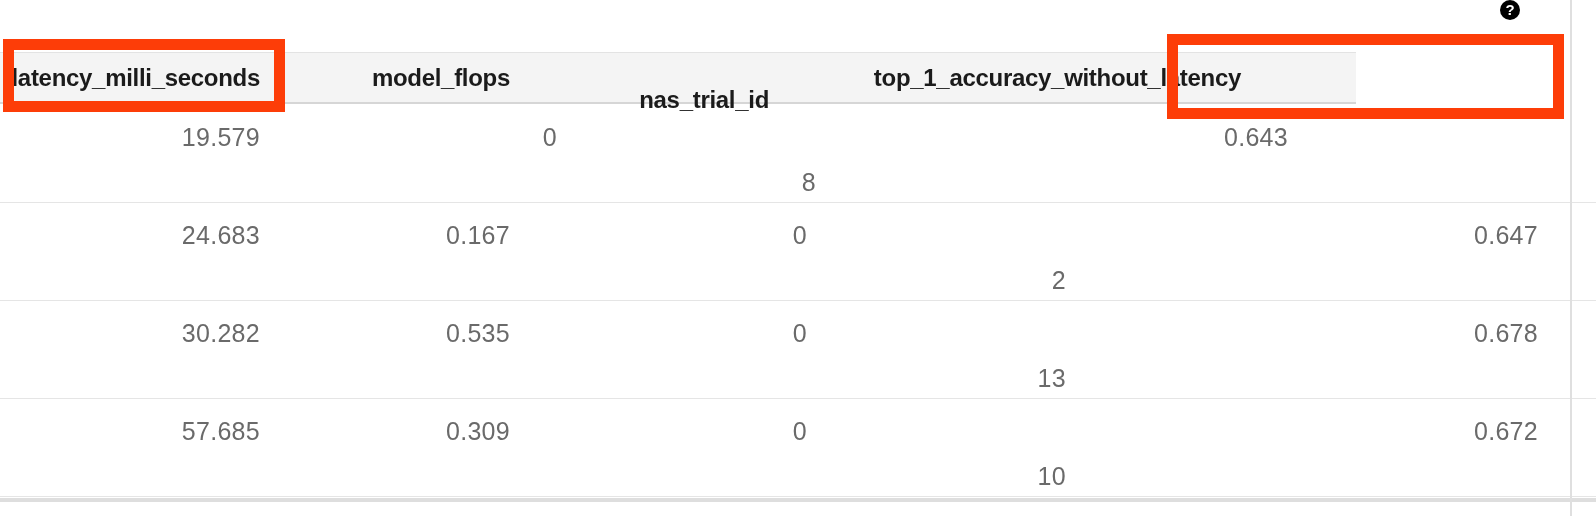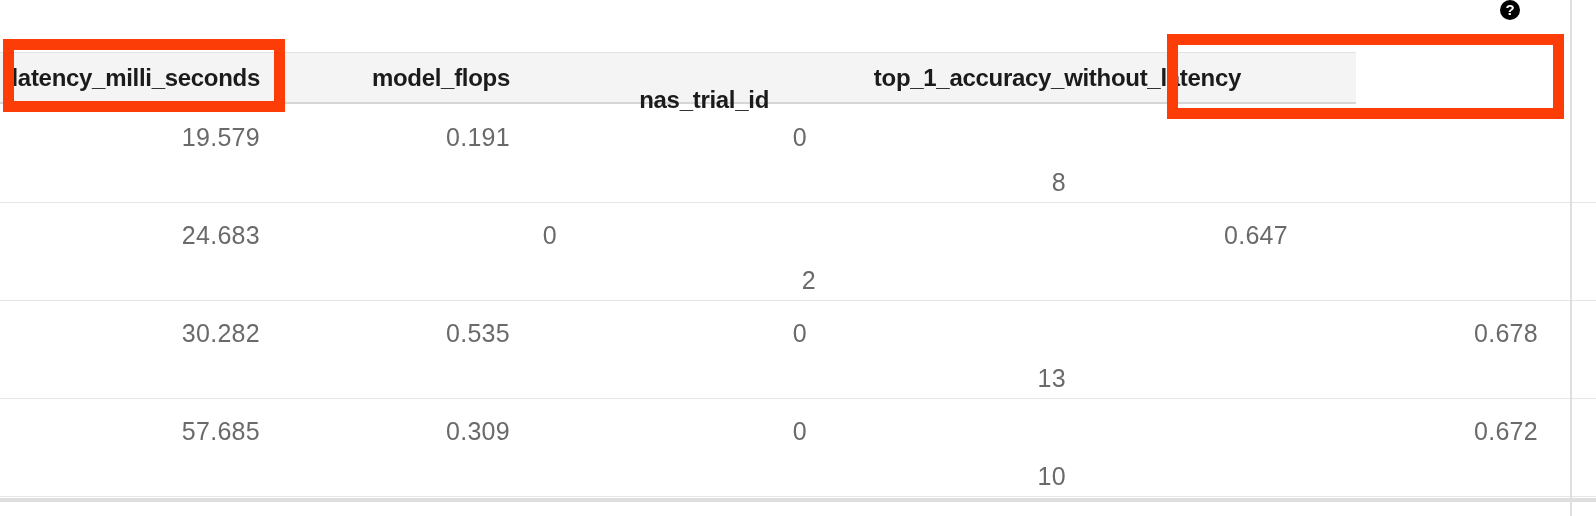--- a/index.html
+++ b/index.html
@@ -90,27 +90,28 @@
       <div class="header-cell col-1">latency_milli_seconds</div>
       <div class="header-cell col-2">model_flops</div>
       <div class="header-cell col-4">nas_trial_id</div>
       <div class="header-cell col-5">top_1_accuracy_without_latency</div>
       <div class="col-6"></div>
     </div>
 
   <div class="rows" id="rows">
       <div class="data-row">
         <div class="data-cell col-1">19.579</div>
-        <div class="data-cell col-2">0.191</div>
         <div class="data-cell col-3">0</div>
         <div class="data-cell col-4">8</div>
+        <div class="data-cell col-5">0.643</div>
         <div class="col-6"></div>
       </div>
       <div class="data-row">
         <div class="data-cell col-1">24.683</div>
+        <div class="data-cell col-2">0.167</div>
         <div class="data-cell col-3">0</div>
         <div class="data-cell col-4">2</div>
         <div class="data-cell col-5">0.647</div>
         <div class="col-6"></div>
       </div>
       <div class="data-row">
         <div class="data-cell col-1">30.282</div>
         <div class="data-cell col-2">0.535</div>
         <div class="data-cell col-3">0</div>
         <div class="data-cell col-4">13</div>

